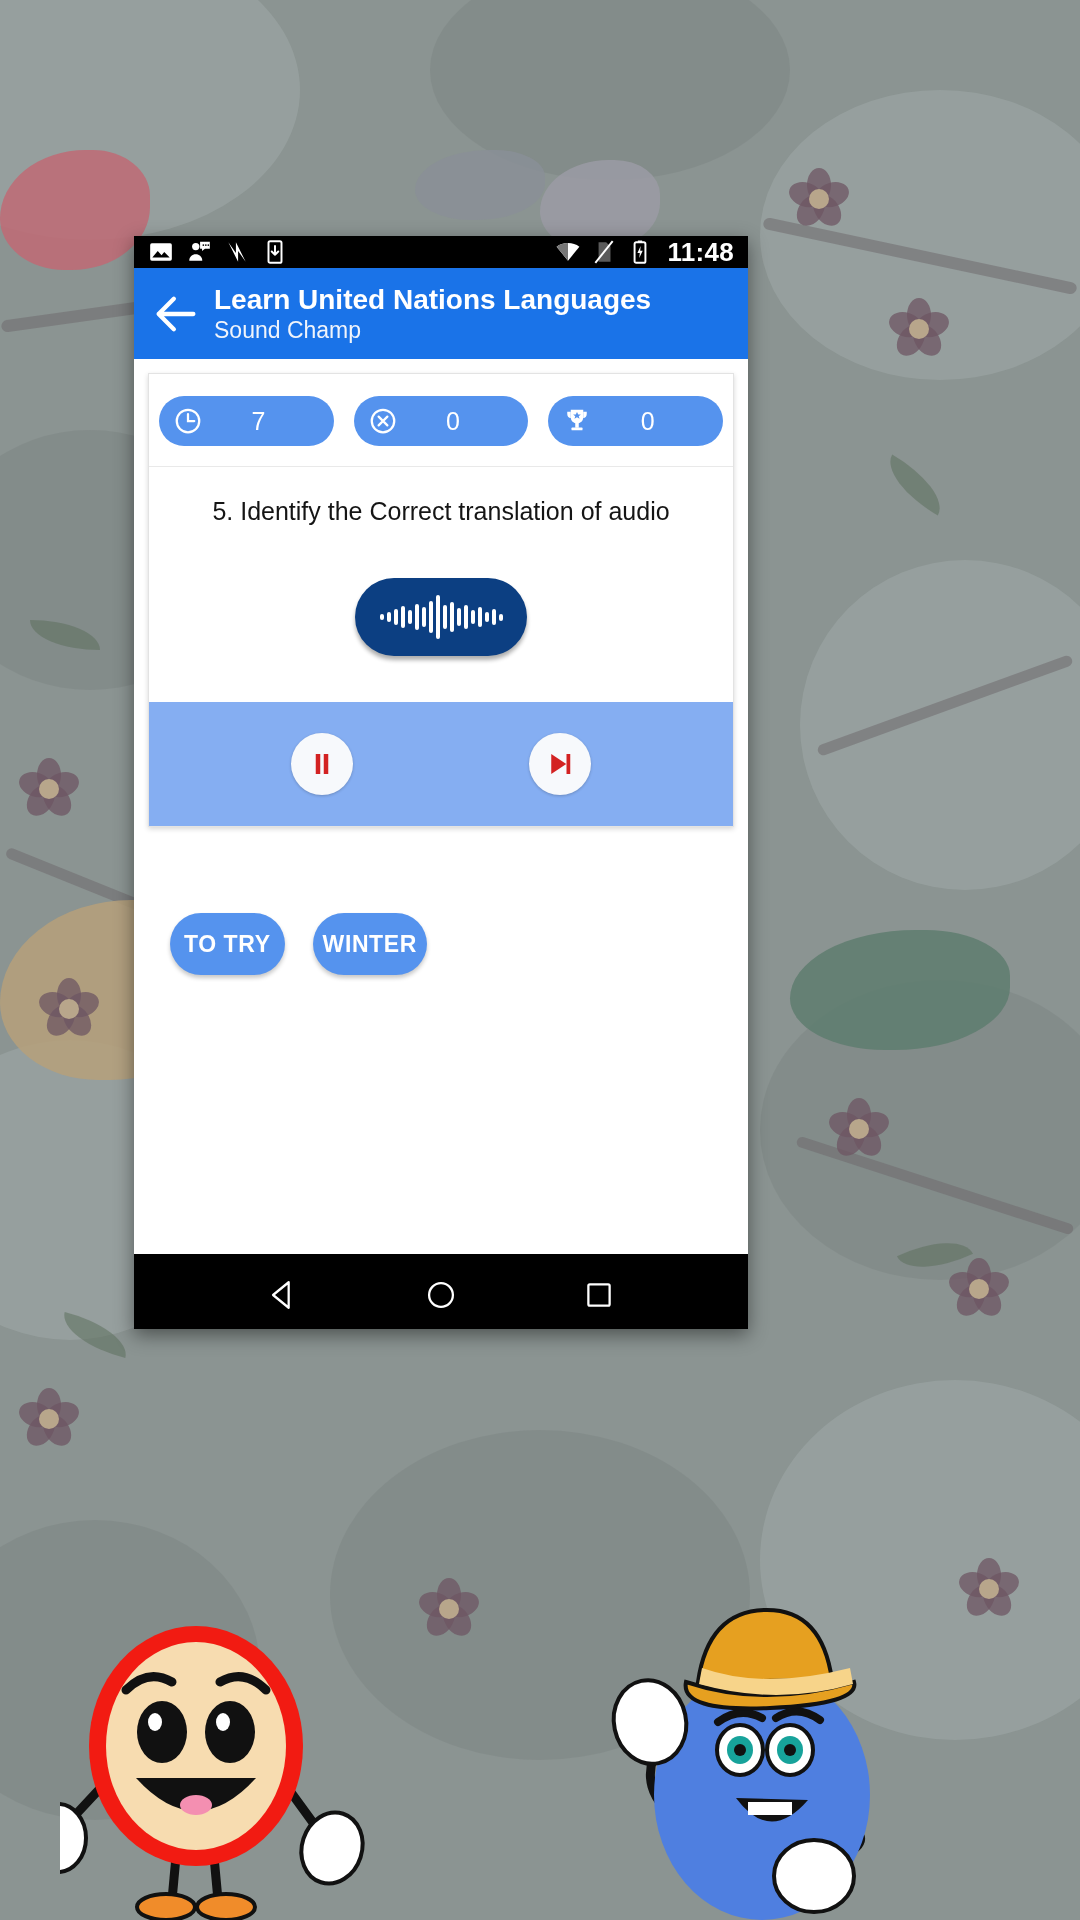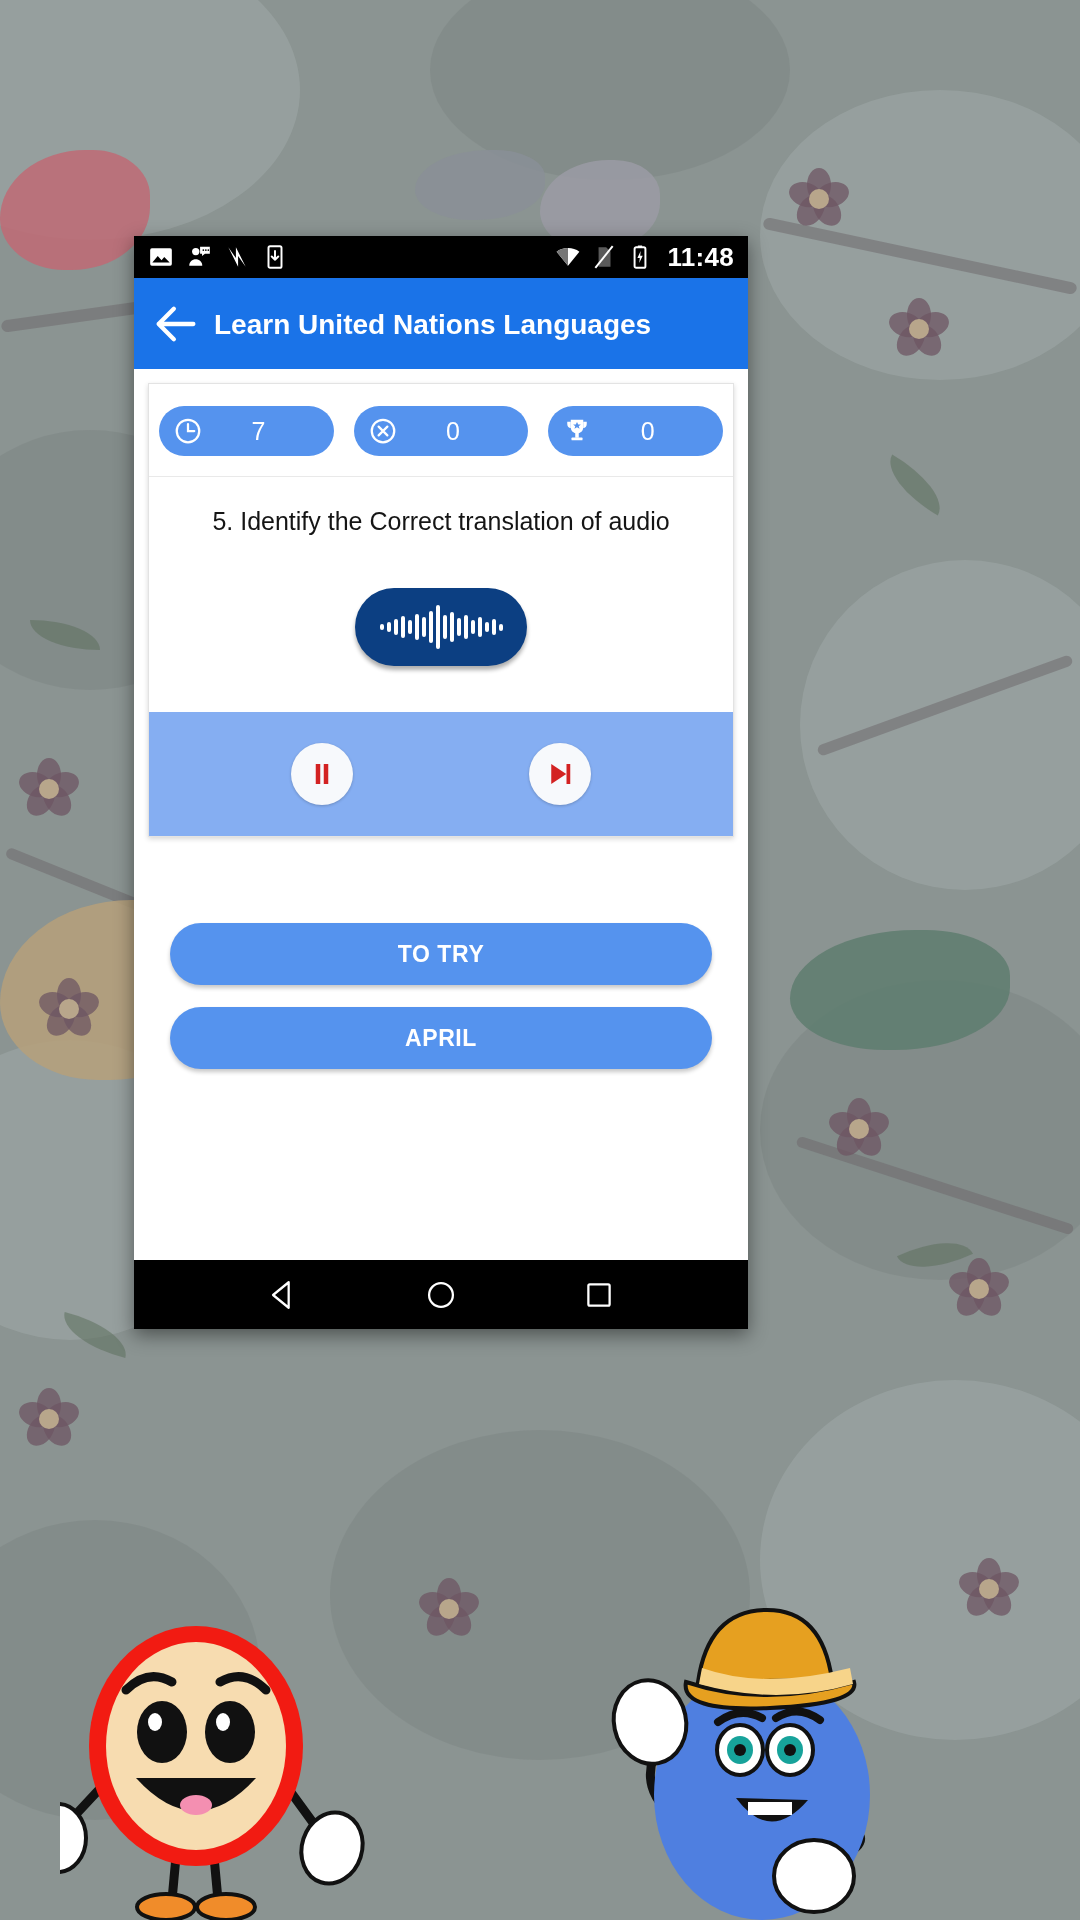--- a/index.html
+++ b/index.html
@@ -92,21 +92,21 @@
   
   #phone {
     position: absolute;
     left: 134px; top: 236px;
     width: 614px; height: 1093px;
     background: #000;
     box-shadow: 0 6px 18px rgba(0,0,0,.45);
   }
   
   #statusbar {
-    height: 42px;
+    height: 32px;
     background: #000;
     display: flex; align-items: center;
     padding: 0 14px;
   }
   #statusbar .left { display: flex; align-items: center; gap: 12px; }
   #statusbar .right { display: flex; align-items: center; gap: 10px; margin-left: auto; }
   .sicon { width: 26px; height: 26px; display: block; }
   #clock {
     color: #fff; font-size: 26px; font-weight: bold;
     margin-left: 4px; letter-spacing: .3px;
@@ -194,21 +194,21 @@
     border-radius: 50%;
     display: flex; align-items: center; justify-content: center;
     box-shadow: 0 1px 3px rgba(0,0,0,.2);
   }
   .pbtn svg { width: 30px; height: 30px; }
 
   
   #answers {
     padding: 86px 22px 0 22px;
     display: grid;
-    grid-template-columns: 1fr;
+    grid-template-columns: 1fr 1fr 1fr 1fr;
     gap: 22px 28px;
   }
   .ansbtn {
     height: 62px;
     background: #5593ee;
     border-radius: 32px;
     display: flex; align-items: center; justify-content: center;
     color: #fff; font-size: 23px; font-weight: bold;
     letter-spacing: .6px;
     box-shadow: 0 3px 4px rgba(0,0,0,.22);
@@ -380,20 +380,21 @@
         <span id="clock">11:48</span>
       </div>
     </div>
 
     <div id="appbar">
       <svg id="backarrow" viewBox="0 0 24 24">
         <path d="M20 12H4m0 0l7-7m-7 7l7 7" stroke="#fff" stroke-width="2" fill="none" stroke-linecap="round" stroke-linejoin="round"></path>
       </svg>
       <div class="titles">
         <div id="apptitle">Learn United Nations Languages</div>
+        <div id="appsub">Sound Champ</div>
       </div>
     </div>
 
     <div id="appbody">
 
       <div id="quizcard">
 
         <div id="statsrow">
           <div class="stat">
             <svg class="ic" viewBox="0 0 24 24">
@@ -460,21 +461,21 @@
               <path d="M5 4l12 8L5 20z" fill="#d32222"></path>
               <rect x="17.2" y="4" width="3" height="16" fill="#d32222"></rect>
             </svg>
           </div>
         </div>
 
       </div>
 
       <div id="answers">
         <div class="ansbtn">TO TRY</div>
-        <div class="ansbtn">APRIL</div>
+        <div class="ansbtn">WINTER</div>
       </div>
 
     </div>
 
     <div id="navbar">
       <svg viewBox="0 0 24 24">
         <path d="M16 3L5 12l11 9z" fill="none" stroke="#fff" stroke-width="1.6" stroke-linejoin="round"></path>
       </svg>
       <svg viewBox="0 0 24 24">
         <circle cx="12" cy="12" r="8.4" fill="none" stroke="#fff" stroke-width="1.6"></circle>

